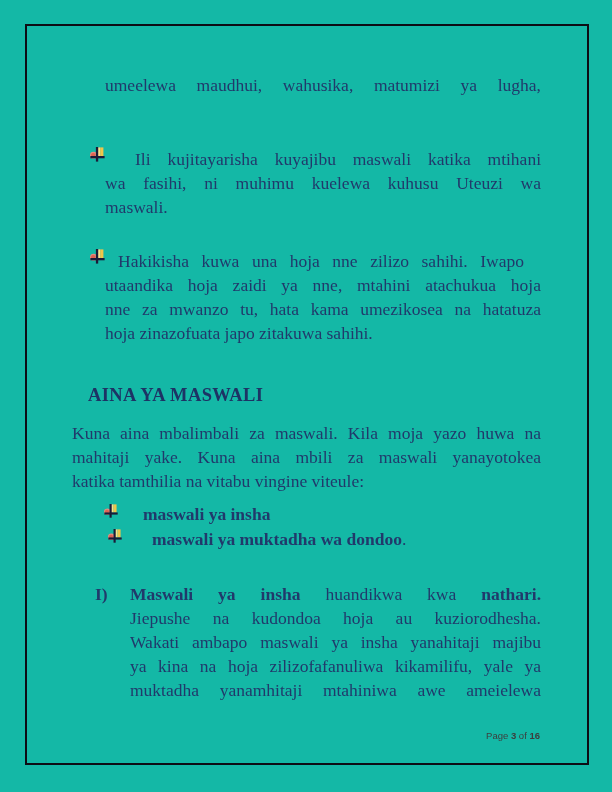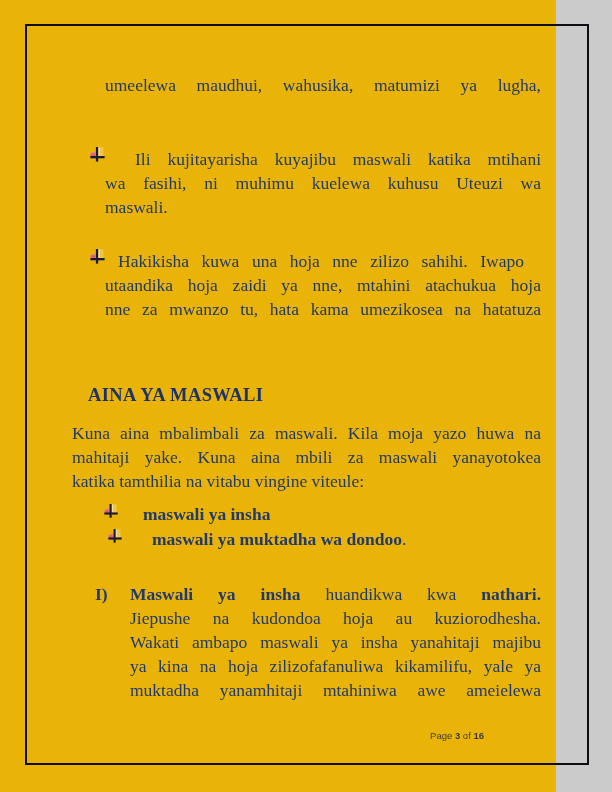--- a/index.html
+++ b/index.html
@@ -4,22 +4,22 @@
 <style>
   html,body{margin:0;padding:0;}
   body{
     width:612px;height:792px;
     background:#cbcbcb;
     font-family:"Liberation Serif","DejaVu Serif",serif;
     position:relative;
     overflow:hidden;
   }
   .page{
-    position:absolute;left:0;top:0;width:556px;height:792px;
-    background:#eab308;
+    position:absolute;left:0;top:0;width:612px;height:792px;
+    background:#14b8a6;
   }
   .border-frame{
     position:absolute;
     left:25px;top:24px;width:560px;height:737px;
     border:2.5px solid #0d0d14;
     pointer-events:none;
   }
   .blk{position:absolute;color:#21396b;}
   .line{
     height:24px;line-height:24px;font-size:17.5px;
@@ -84,20 +84,21 @@
     <ellipse cx="3.2" cy="8" rx="2.2" ry="2" fill="#dd6352"></ellipse>
     <rect x="5.9" y="0" width="2.3" height="14.6" fill="#1b1b38"></rect>
     <rect x="0.4" y="9" width="14.2" height="2.3" fill="#1b1b38"></rect>
   </svg>
   <div class="blk" style="left:118px;top:249px;width:406px">
     <div class="line jl">Hakikisha kuwa una hoja nne zilizo sahihi. Iwapo</div>
   </div>
   <div class="blk" style="left:105px;top:273px;width:436px">
     <div class="line jl">utaandika hoja zaidi ya nne, mtahini atachukua hoja</div>
     <div class="line jl">nne za mwanzo tu, hata kama umezikosea na hatatuza</div>
+    <div class="line ll">hoja zinazofuata japo zitakuwa sahihi.</div>
   </div>
 
   <div class="heading" style="left:88px;top:384px">AINA YA MASWALI</div>
 
   <div class="blk" style="left:72px;top:421px;width:469px">
     <div class="line jl">Kuna aina mbalimbali za maswali. Kila moja yazo huwa na</div>
     <div class="line jl">mahitaji yake. Kuna aina mbili za maswali yanayotokea</div>
     <div class="line ll">katika tamthilia na vitabu vingine viteule:</div>
   </div>
 

